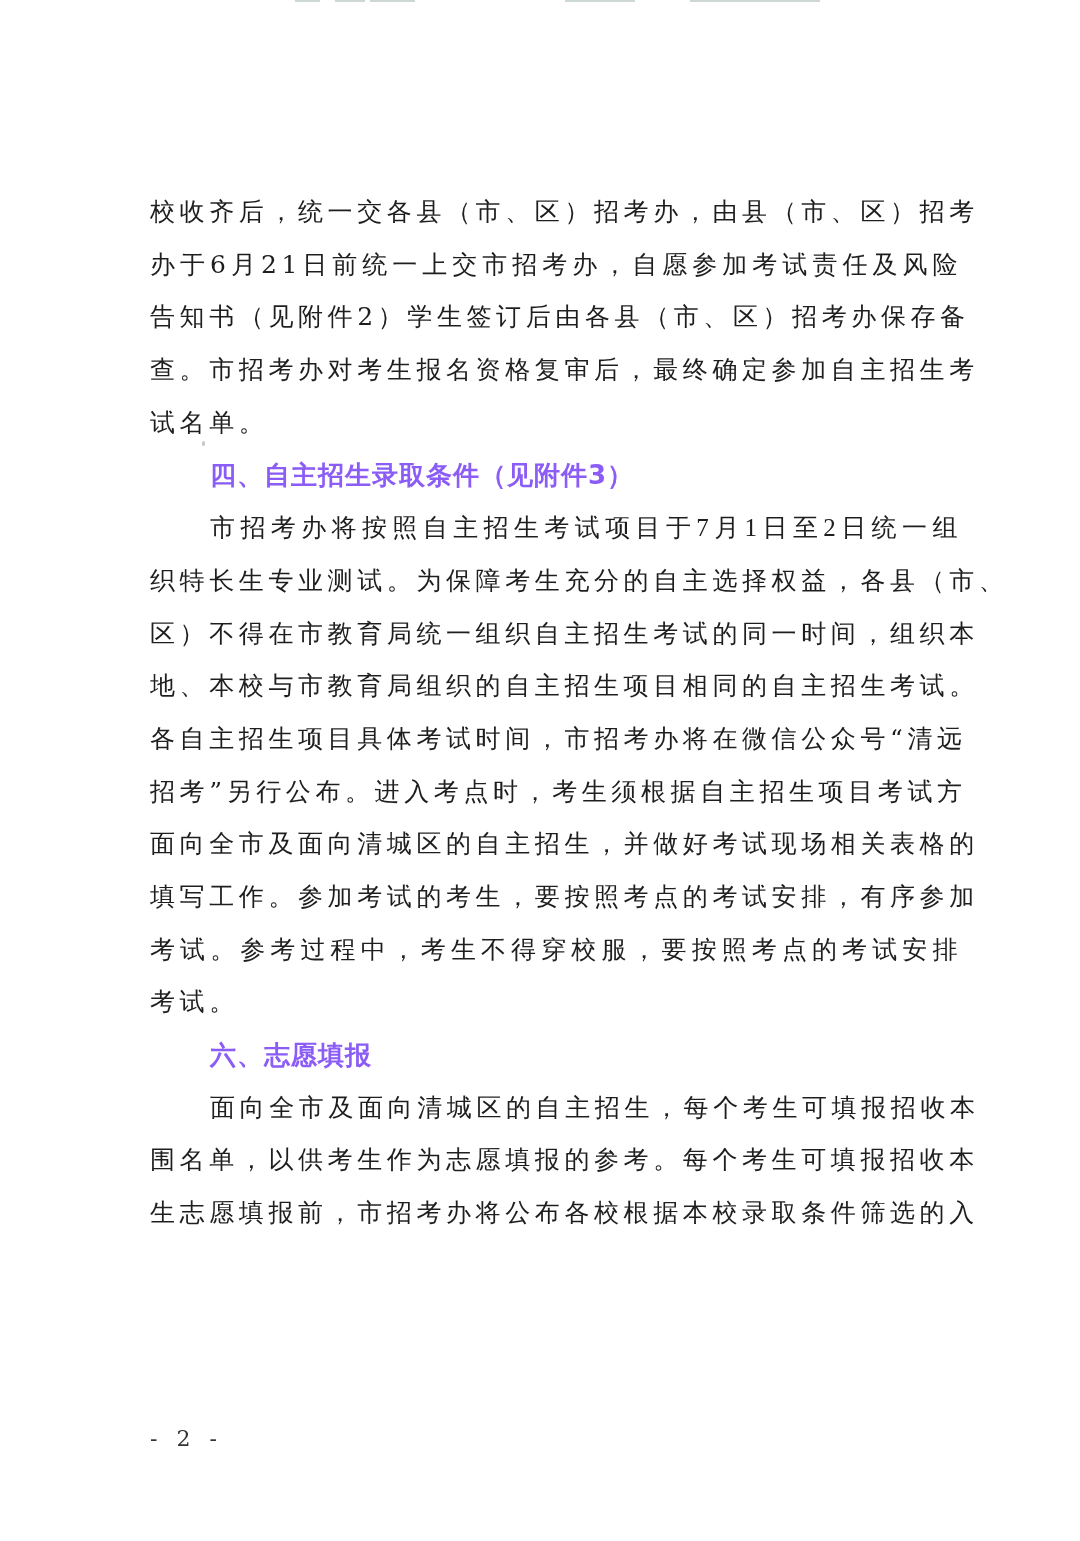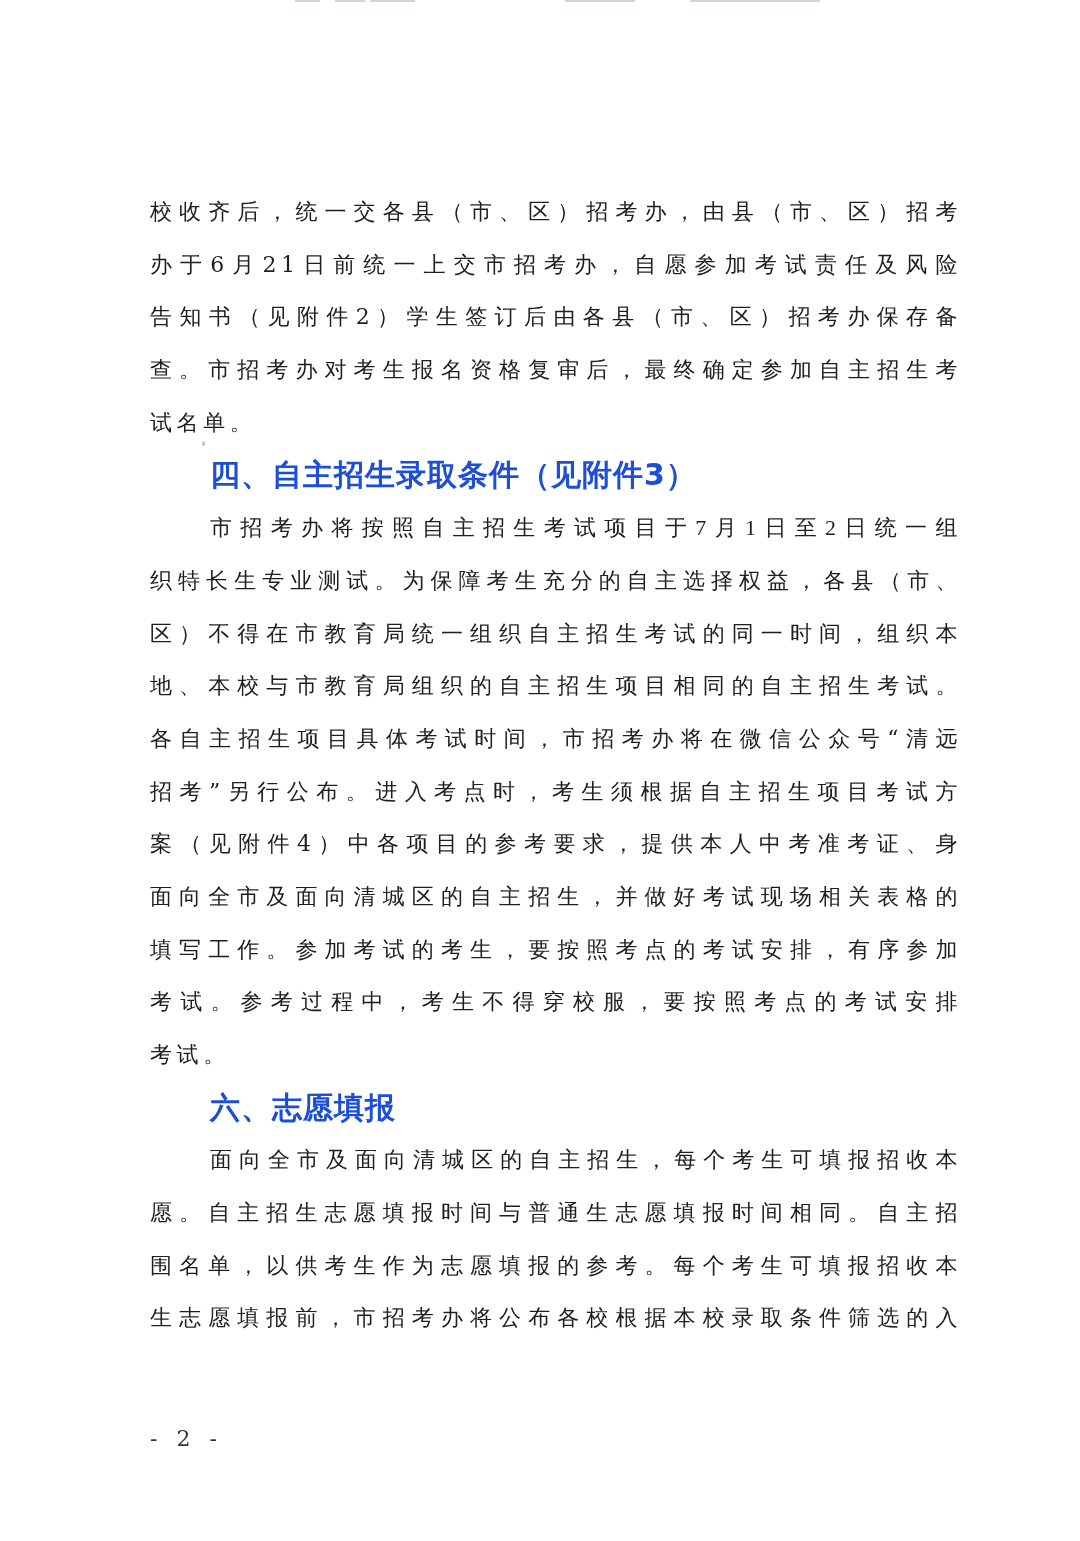--- a/index.html
+++ b/index.html
@@ -29,45 +29,45 @@
       background: #b8c6c2;
       opacity: 0.7;
     }
     .page {
       position: absolute;
       left: 150px;
       top: 186px;
       width: 812px;
     }
     .line {
-      font-size: 22px;
+      font-size: 25px;
       line-height: 52.7px;
       height: 52.7px;
       white-space: nowrap;
       letter-spacing: 4.6px;
       text-align: justify;
       text-align-last: justify;
     }
     .line.last {
       text-align-last: left;
     }
     .indent {
       padding-left: 60px;
       font-family: Liberation Serif, serif;
     }
     .heading {
       font-family: "DejaVu Sans", "Liberation Sans", sans-serif;
       font-weight: bold;
-      font-size: 30px;
+      font-size: 26px;
       line-height: 52.7px;
       height: 52.7px;
       padding-left: 60px;
       letter-spacing: 1px;
       white-space: nowrap;
-      color: #1d4ed8;
+      color: #8b5cf6;
     }
     .page-number {
       position: absolute;
       left: 150px;
       top: 1426px;
       font-size: 22px;
       letter-spacing: 6px;
       color: #333;
     }
     .speck {
@@ -104,32 +104,30 @@
   <div class="heading">四、自主招生录取条件（见附件3）</div>
 
 
   <div>
     <div class="line indent">市招考办将按照自主招生考试项目于7月1日至2日统一组</div>
     <div class="line">织特长生专业测试。为保障考生充分的自主选择权益，各县（市、</div>
     <div class="line">区）不得在市教育局统一组织自主招生考试的同一时间，组织本</div>
     <div class="line">地、本校与市教育局组织的自主招生项目相同的自主招生考试。</div>
     <div class="line">各自主招生项目具体考试时间，市招考办将在微信公众号“清远</div>
     <div class="line">招考”另行公布。进入考点时，考生须根据自主招生项目考试方</div>
-    <div class="line">案（见附件4）中各项目的参考要求，提供本人中考准考证、身</div>
     <div class="line">面向全市及面向清城区的自主招生，并做好考试现场相关表格的</div>
     <div class="line">填写工作。参加考试的考生，要按照考点的考试安排，有序参加</div>
     <div class="line">考试。参考过程中，考生不得穿校服，要按照考点的考试安排</div>
     <div class="line last">考试。</div>
   </div>
 
   <div class="heading">六、志愿填报</div>
 
   <div>
     <div class="line indent">面向全市及面向清城区的自主招生，每个考生可填报招收本</div>
-    <div class="line">愿。自主招生志愿填报时间与普通生志愿填报时间相同。自主招</div>
     <div class="line">围名单，以供考生作为志愿填报的参考。每个考生可填报招收本</div>
     <div class="line">生志愿填报前，市招考办将公布各校根据本校录取条件筛选的入</div>
   </div>
 </div>
 
 <div class="speck"></div>
 
 <div class="page-number">- 2 -</div>
 
 </body></html>

